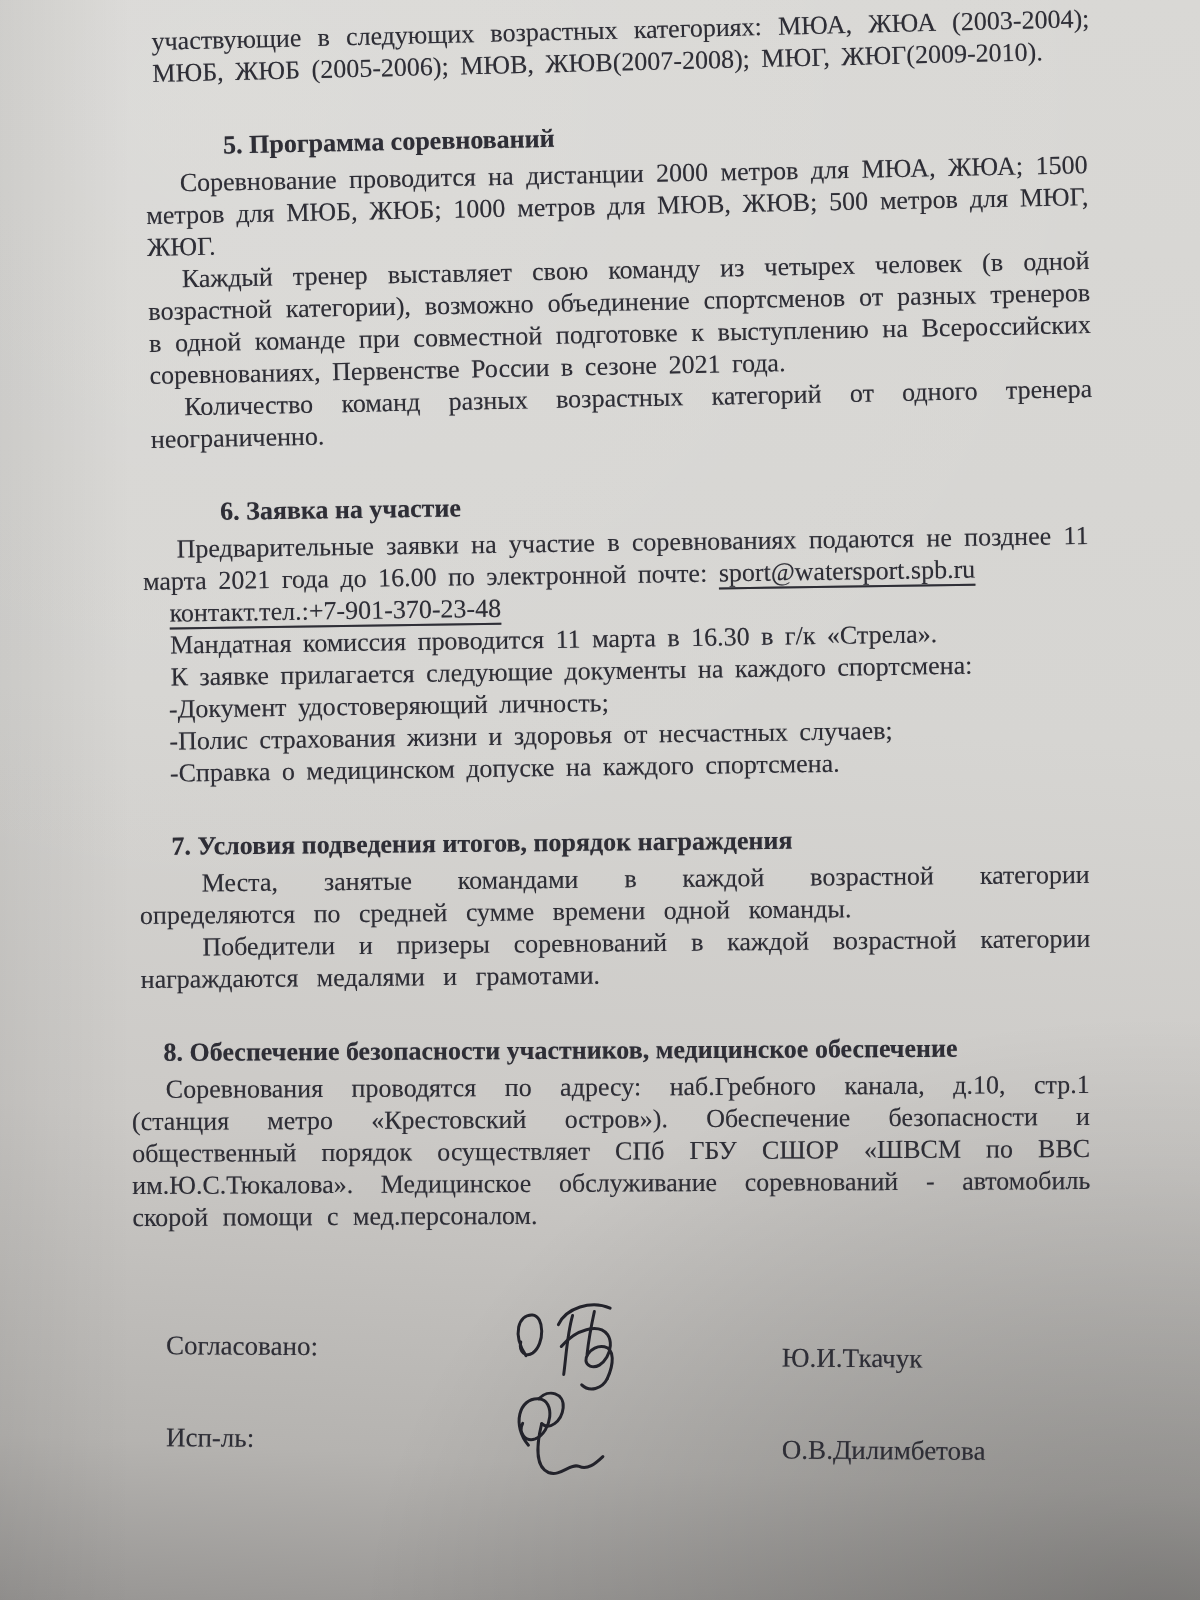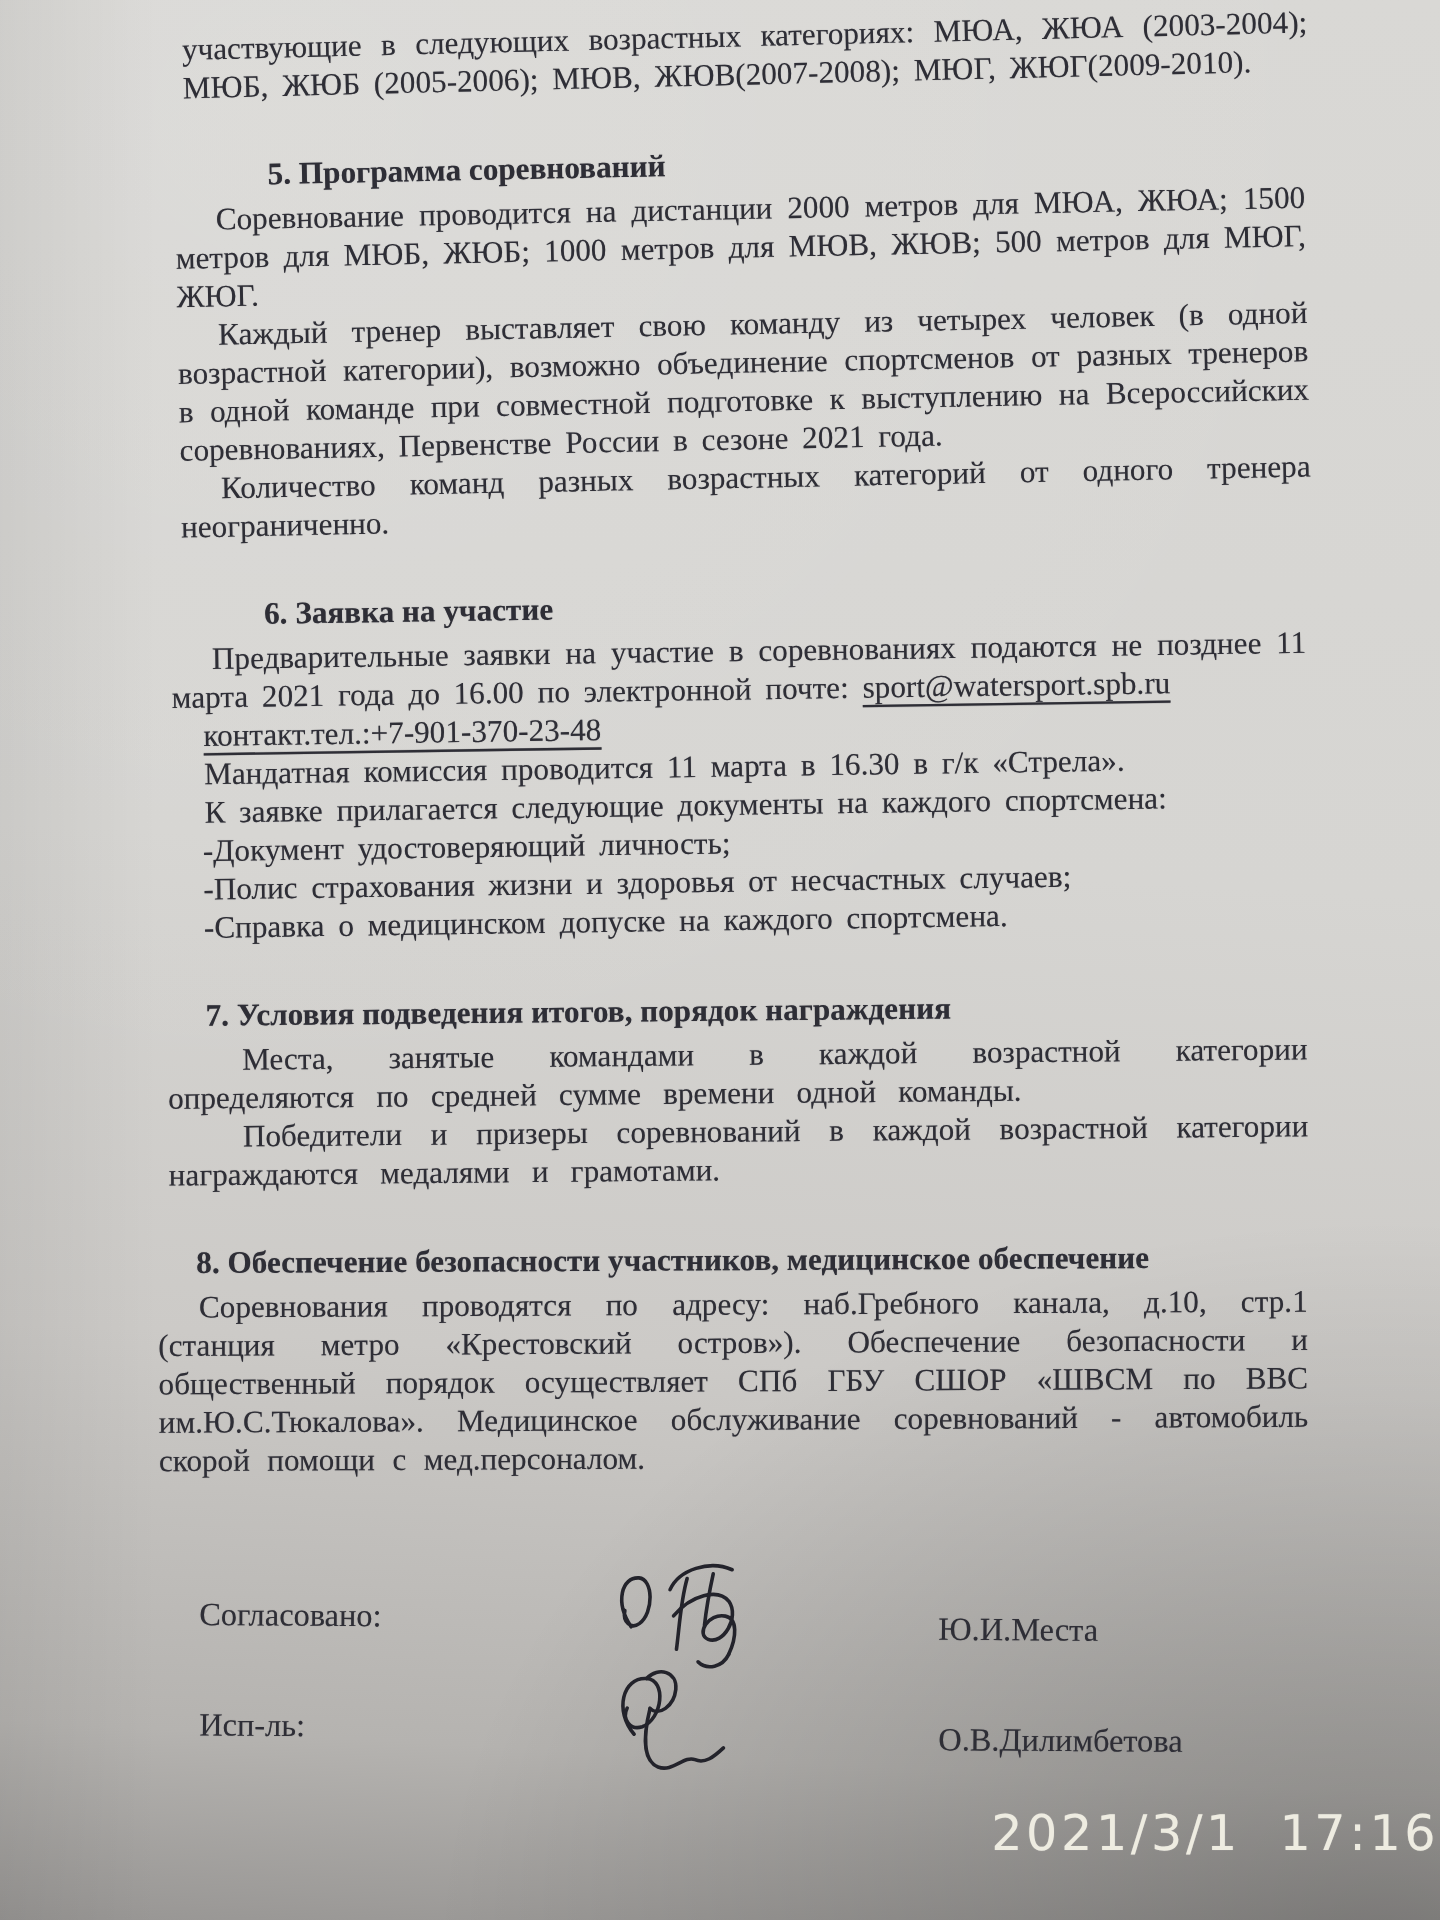--- a/index.html
+++ b/index.html
@@ -87,21 +87,21 @@
     </section>
 
     <section class="sec sec8 r5">
       <h2 class="h h78">8. Обеспечение безопасности участников, медицинское обеспечение</h2>
       <p class="para">Соревнования проводятся по адресу: наб.Гребного канала, д.10, стр.1 (станция   метро «Крестовский остров»). Обеспечение безопасности и общественный порядок осуществляет СПб ГБУ СШОР «ШВСМ по ВВС им.Ю.С.Тюкалова». Медицинское обслуживание соревнований - автомобиль скорой помощи с мед.персоналом.</p>
     </section>
   </div>
 
   <div class="signrow row1">
     <span class="signlabel">Согласовано:</span>
-    <span class="signname">Ю.И.Места</span>
+    <span class="signname">Ю.И.Ткачук</span>
   </div>
 
   <div class="signrow row2">
     <span class="signlabel">Исп-ль:</span>
     <span class="signname">О.В.Дилимбетова</span>
   </div>
 
   <svg class="sig sig1" width="170" height="112" viewBox="0 0 170 112">
     <path d="M20,64 C8,42 16,22 30,24 C42,26 40,54 27,62 C20,66 13,60 16,50"></path>
     <path d="M55,36 C64,20 90,14 108,24"></path>
@@ -110,14 +110,13 @@
     <path d="M56,58 C72,42 95,38 103,50 C111,64 95,86 83,80 C73,75 85,58 99,62 C109,65 107,80 99,94"></path>
     <path d="M99,94 C93,104 80,106 73,98"></path>
   </svg>
 
   <svg class="sig sig2" width="140" height="108" viewBox="0 0 140 108">
     <path d="M36,66 C20,46 28,18 48,20 C65,22 60,54 43,60 C33,63 26,53 31,44"></path>
     <path d="M48,20 C58,10 74,15 72,30 C70,44 57,52 50,45"></path>
     <path d="M50,45 C44,66 42,88 55,94 C67,99 77,85 86,89 C94,93 102,87 110,80"></path>
   </svg>
 
-  <div class="stamp">2021/3/1 17:16</div>
 </div>
 
 </body></html>

